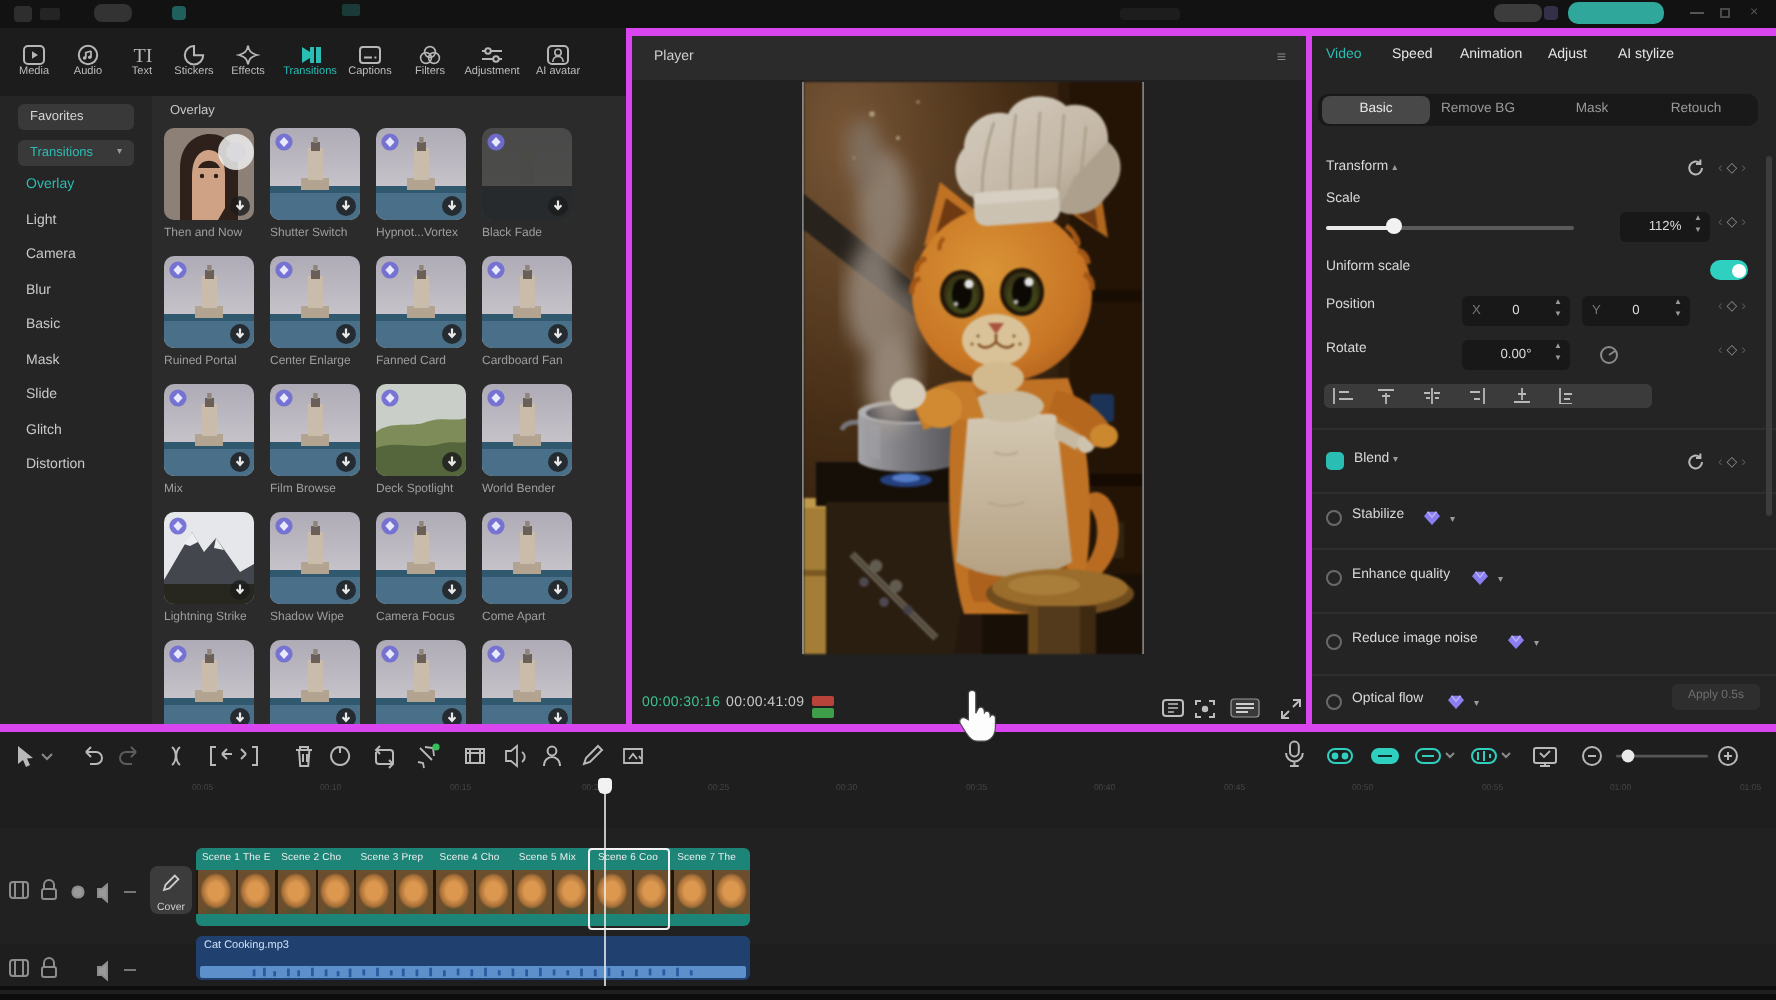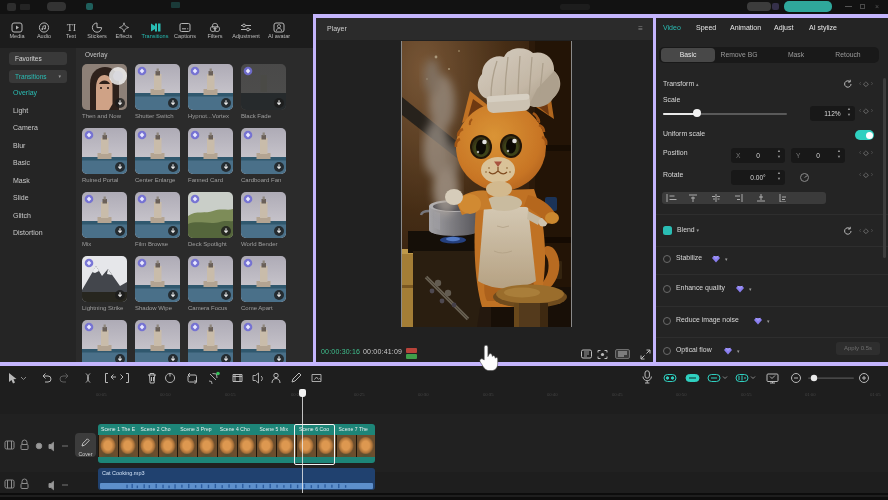--- a/index.html
+++ b/index.html
@@ -1,16 +1,16 @@
 <!DOCTYPE html>
 <html><head><meta charset="utf-8"><style>
 *{margin:0;padding:0;box-sizing:border-box}
 html,body{width:888px;height:500px;background:#141414;overflow:hidden;font-family:"Liberation Sans",sans-serif}
 .abs{position:absolute}
-#stage{position:relative;width:888px;height:436px;background:#c4b5fd}
+#stage{position:relative;width:888px;height:436px;background:#d946ef}
 
 #menubar{left:0;top:0;width:888px;height:14px;background:#121212}
 
 #toolbar{left:0;top:14px;width:313px;height:34px;background:#1c1c1c}
 .tbi{position:absolute;top:8px;width:30px;text-align:center;color:#b6b6b6}
 .tbi svg{display:block;margin:0 auto}
 .tbi .lb{display:block;font-size:6px;line-height:7px;color:#bdbdbd;transform:scale(.92);white-space:nowrap}
 .tbi.sel .lb{color:#27bdb4}
 #sidebar{left:0;top:48px;width:76px;height:314px;background:#252525}
 .sbtn{position:absolute;left:9px;width:58px;height:13px;background:#393939;border-radius:3px;color:#d6d6d6;font-size:6.5px;line-height:13px;padding-left:6px}

